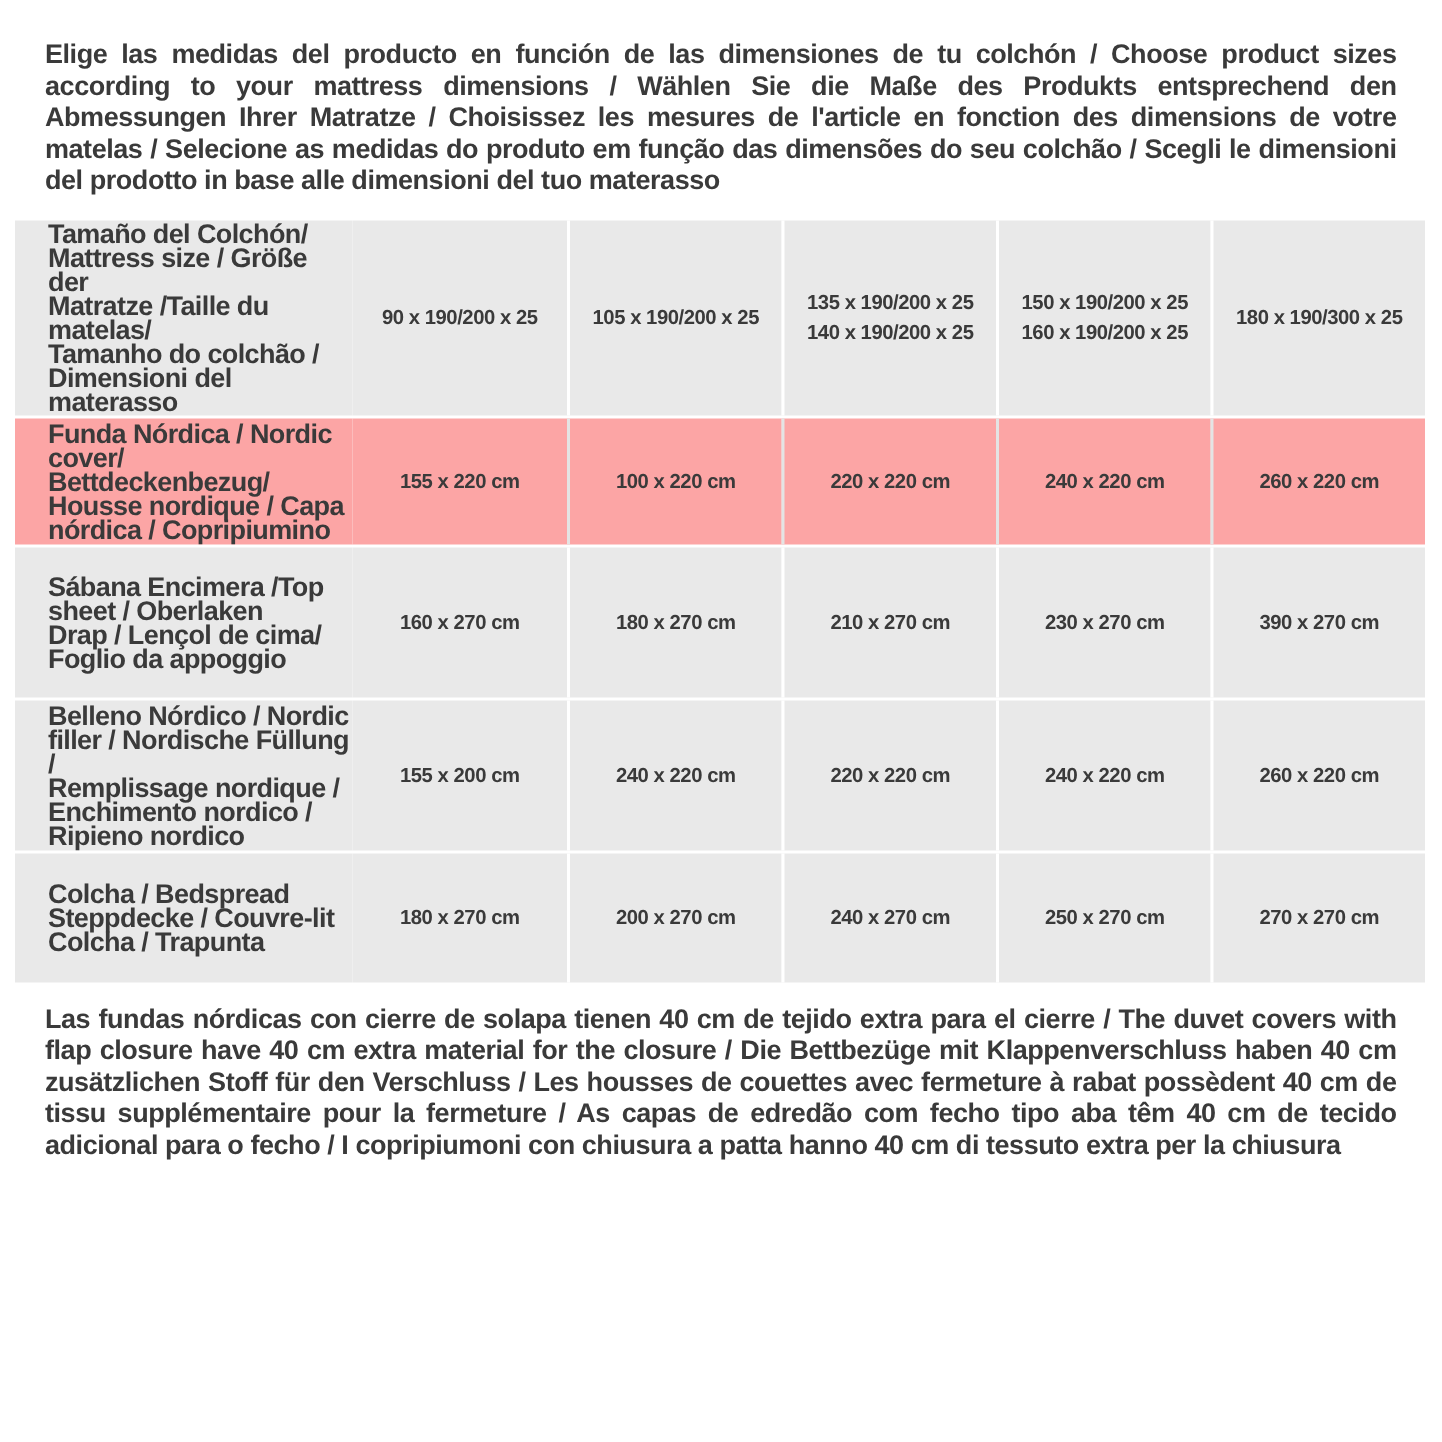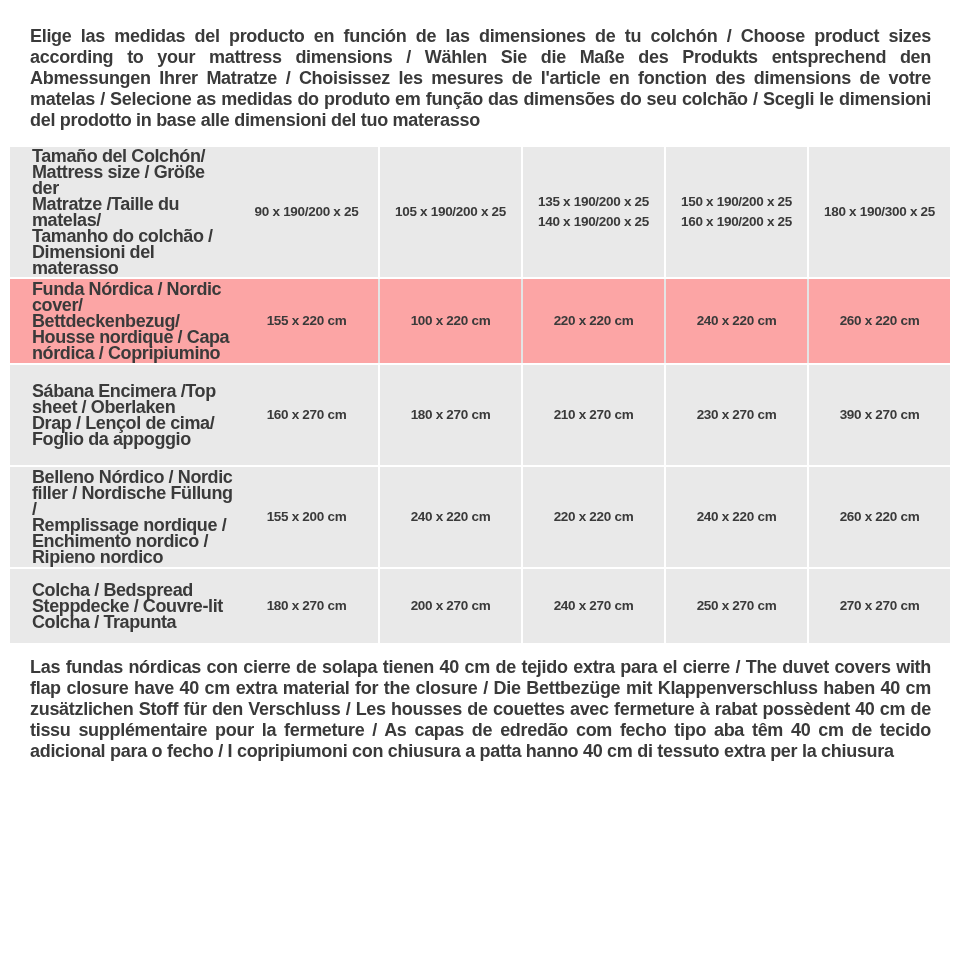--- a/index.html
+++ b/index.html
@@ -28,21 +28,21 @@
     text-align:center;font-size:13.5px;line-height:20px;
     letter-spacing:-0.3px;white-space:pre-line;
   }
   tr.gray td{background:#e9e9e9;}
   tr.white td{background:#fca5a5;}
   td.sep{border-left:2px solid transparent;}
   tr.gray td.sep{border-left-color:#ffffff;}
   tr.white td.sep{border-left-color:#e4e4e4;}
   tr.r1{height:104px;} tr.r2{height:84px;} tr.r3{height:100px;}
   tr.r4{height:90px;}  tr.r5{height:100px;} tr.r6{height:82px;}
-  tr.r7{height:74px;}  tr.r8{height:84px;}
+  tr.r7{height:86px;}  tr.r8{height:84px;}
   .footer{margin-top:12px;}
 </style>
 </head>
 <body>
 
 <div class="page">
 
   <p class="intro">Elige las medidas del producto en función de las dimensiones de tu colchón / Choose product sizes according to your mattress dimensions / Wählen Sie die Maße des Produkts entsprechend den Abmessungen Ihrer Matratze / Choisissez les mesures de l'article en fonction des dimensions de votre matelas / Selecione as medidas do produto em função das dimensões do seu colchão / Scegli le dimensioni del prodotto in base alle dimensioni del tuo materasso</p>
 
   <table class="size">

